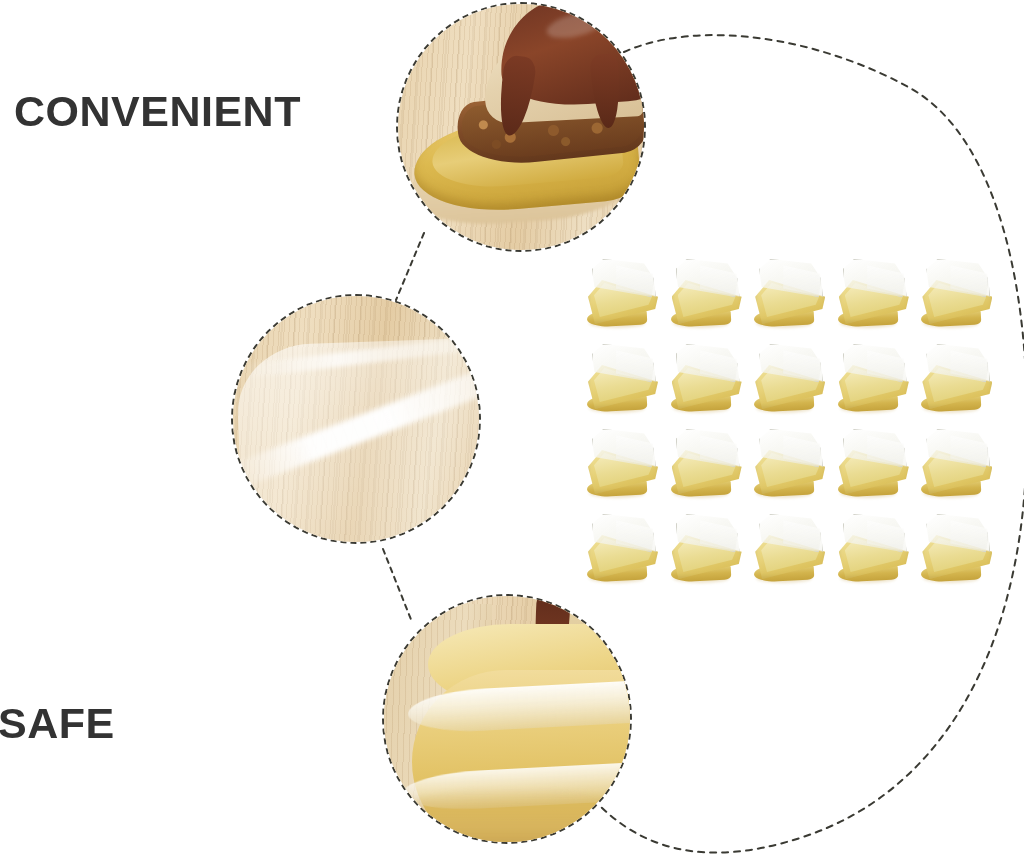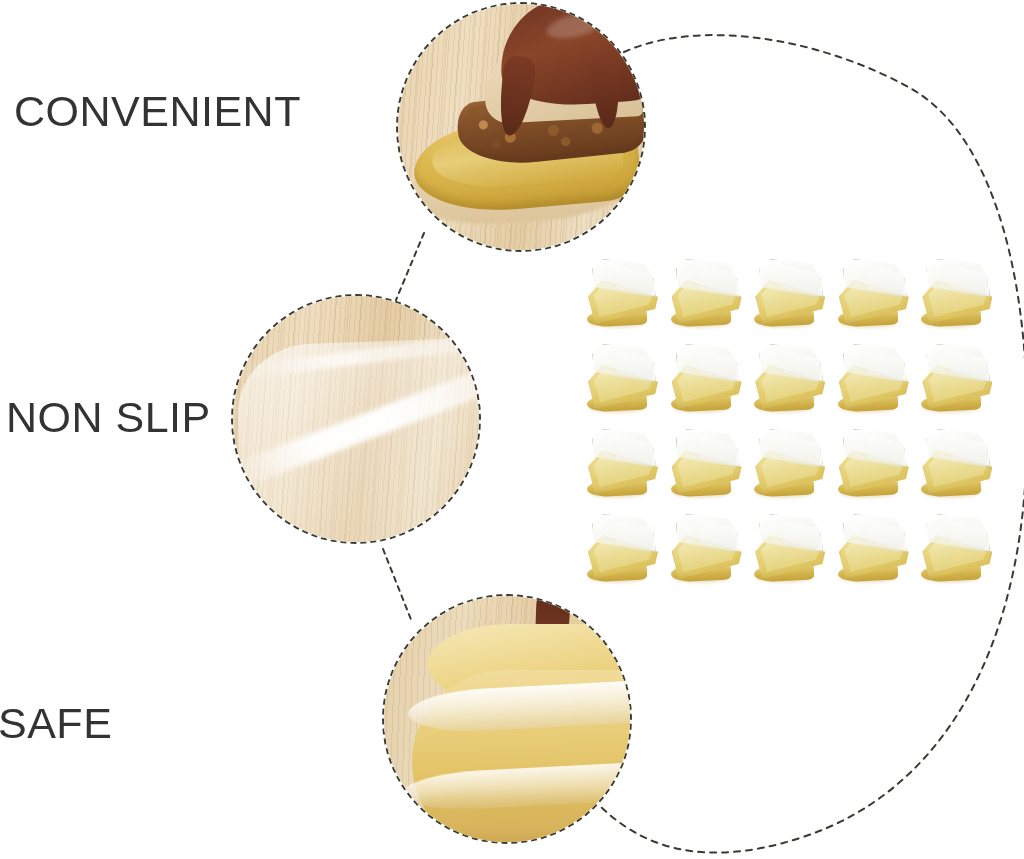--- a/index.html
+++ b/index.html
@@ -15,21 +15,21 @@
     width: 1024px;
     height: 859px;
     background: #ffffff;
     overflow: hidden;
   }
 
   
   .feature-label {
     position: absolute;
     font-family: "Liberation Sans", sans-serif;
-    font-weight: normal;
+    font-weight: bold;
     color: #333333;
     letter-spacing: 0.5px;
     white-space: nowrap;
     line-height: 1;
     z-index: 40;
   }
   #label-convenient { left: 14px;  top: 90px;  font-size: 43px; }
   #label-nonslip    { left: 6px;   top: 396px; font-size: 43px; }
   #label-safe       { left: -2px;  top: 702px; font-size: 43px; }
 
@@ -359,21 +359,20 @@
              C 1018,640 950,790 800,838
              C 700,870 640,845 600,806" fill="none" stroke="#3a3a33" stroke-width="2" stroke-dasharray="6 6" stroke-linecap="round"></path>
 
     <line x1="424" y1="233" x2="396" y2="300" stroke="#3a3a33" stroke-width="2" stroke-dasharray="5 5" stroke-linecap="round"></line>
 
     <line x1="383" y1="549" x2="412" y2="622" stroke="#3a3a33" stroke-width="2" stroke-dasharray="5 5" stroke-linecap="round"></line>
   </svg>
 
   <div class="feature-label" id="label-convenient">CONVENIENT</div>
 
-  <div class="feature-label" id="label-nonslip">NON SLIP</div>
 
   <div class="feature-label" id="label-safe">SAFE</div>
 
   <div class="callout" id="callout-convenient">
     <div class="photo">
       <div class="wood"></div>
       <div id="cv-tray-shadow"></div>
       <div id="cv-tray"></div>
       <div id="cv-tray-inner"></div>
       <div id="cv-cake-base"></div>

